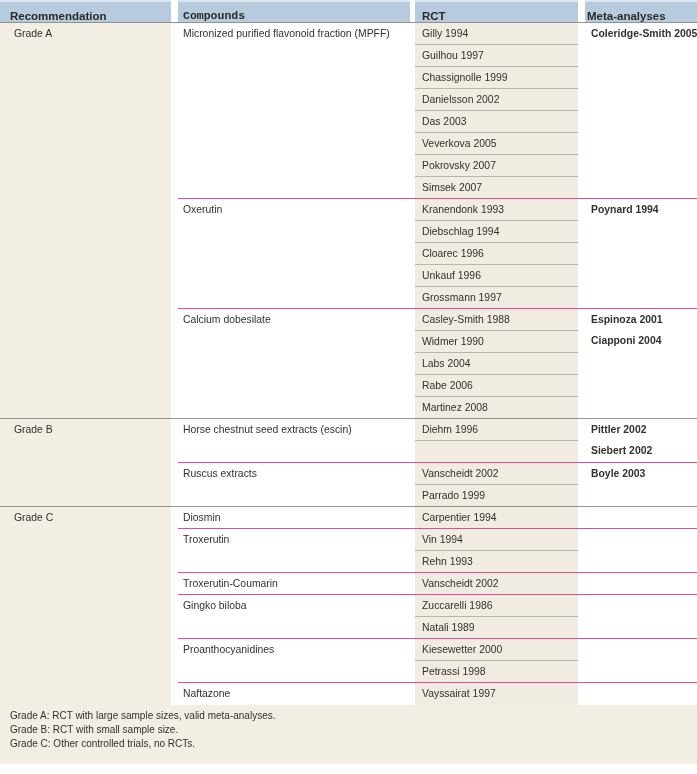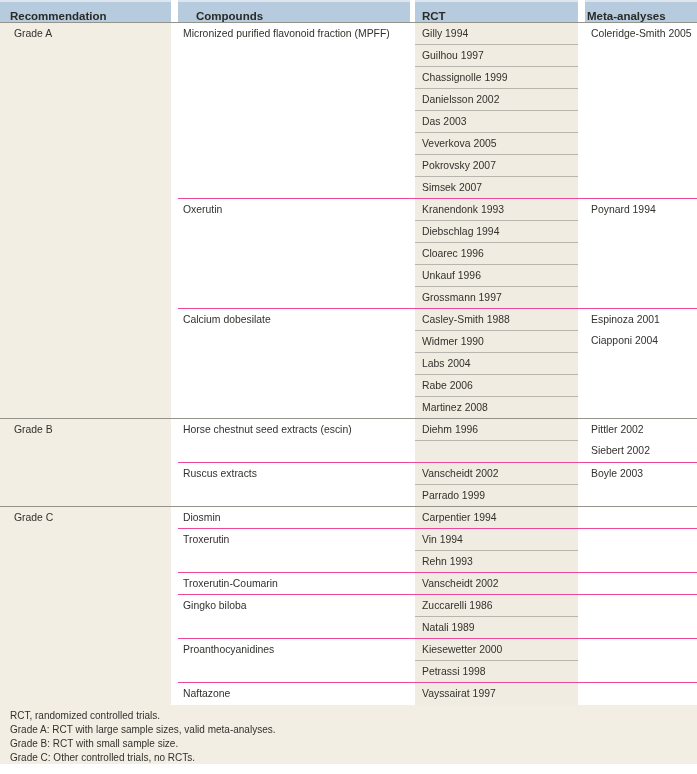--- a/index.html
+++ b/index.html
@@ -23,40 +23,40 @@
     border-bottom:2px solid #a2bace;
     box-sizing:border-box;
     font-size:11.5px;
     font-weight:bold;
     color:#2a2a27;
     line-height:28px;
     white-space:nowrap;
   }
   .hgap{background:#ffffff;}
   .hc1{padding-left:10px;}
-  .hc2{padding-left:18px;}
+  .hc2{padding-left:5px;font-family:Liberation Mono, monospace;}
   .hc3{padding-left:7px;}
   .hc4{padding-left:2px;}
   
   #table-body .row{
     display:grid;
     grid-template-columns:171px 7px 232px 5px 163px 7px 112px;
     height:22px;
   }
   .row > div{
     box-sizing:border-box;
     font-size:10.4px;
     line-height:22px;
     white-space:nowrap;
     overflow:visible;
   }
   .c-grade{background:#f2eee3;padding-left:14px;}
   .c-comp{background:#ffffff;padding-left:5px;}
   .c-rct{background:#f0ece1;padding-left:7px;}
-  .c-meta{background:#ffffff;padding-left:6px;}
+  .c-meta{background:#ffffff;padding-left:6px;font-weight:bold;}
   .c-gap{background:#ffffff;}
   .line-dark{border-top:1px solid #94938b;}
   .line-mid{border-top:1px solid #ec4899;}
   .rct-top{border-top:1px solid #b7b5ad;}
   .meta-under{border-bottom:1px solid #c3c1b8;}
   
   .footnotes{
     height:60px;
     box-sizing:border-box;
     background:#f2eee3;
@@ -361,19 +361,18 @@
         <div class="c-gap"></div>
         <div class="c-comp line-mid">Naftazone</div>
         <div class="c-gap line-mid"></div>
         <div class="c-rct line-mid">Vayssairat 1997</div>
         <div class="c-gap line-mid"></div>
         <div class="c-meta line-mid"></div>
       </div>
     </div>
 
   <div class="footnotes">
-    <div>RCT, randomized controlled trials.</div>
     <div>Grade A: RCT with large sample sizes, valid meta-analyses.</div>
     <div>Grade B: RCT with small sample size.</div>
     <div>Grade C: Other controlled trials, no RCTs.</div>
   </div>
 
 </div>
 
 </body></html>

